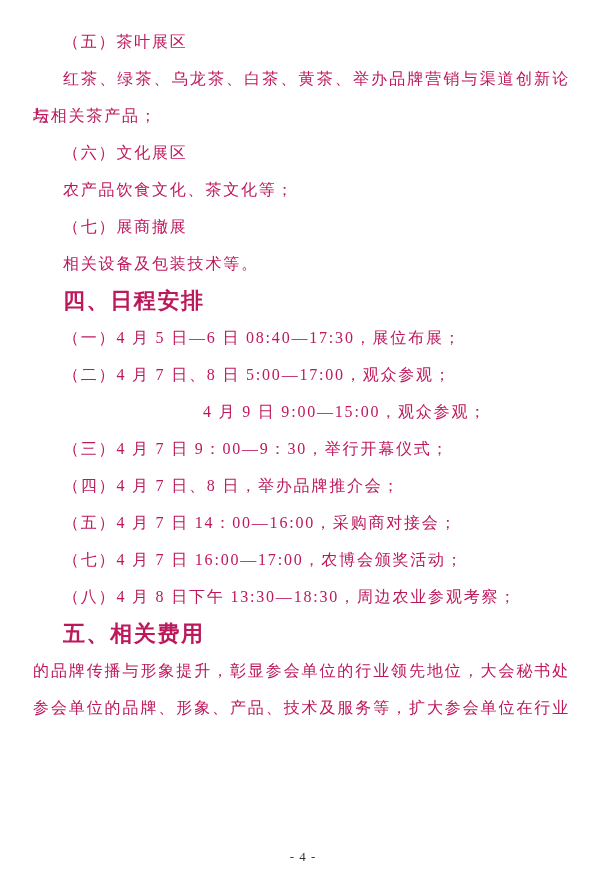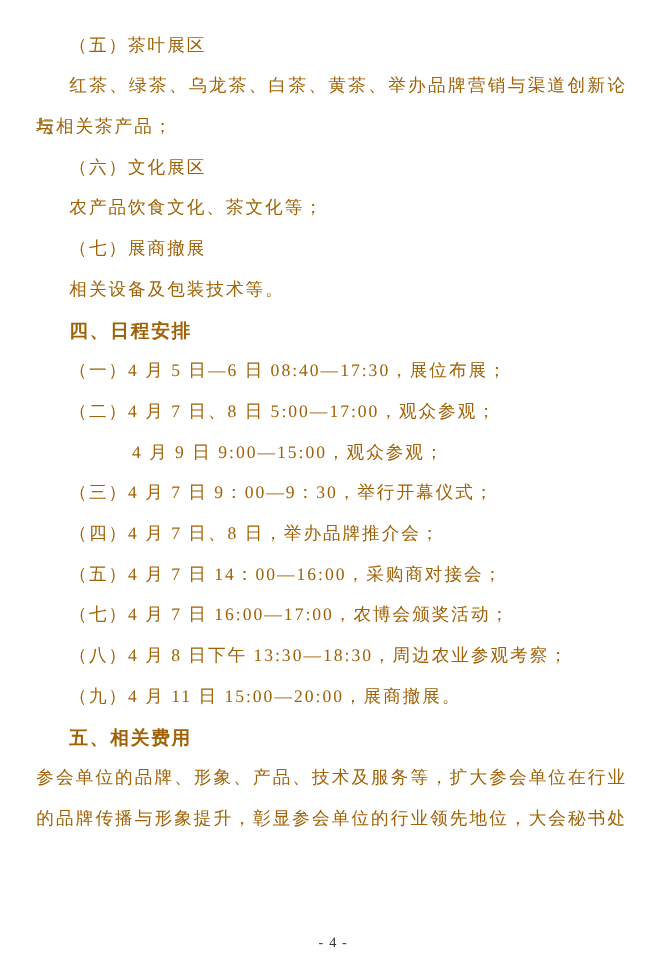--- a/index.html
+++ b/index.html
@@ -21,32 +21,33 @@
     top: 23px;
     width: 537px;
   }
   .line {
     margin: 0;
     height: 37px;
     line-height: 37px;
     font-size: 16px;
     letter-spacing: 1.8px;
     white-space: nowrap;
-    color: #a16207;
+    color: #be185d;
   }
   .line.indent {
     text-indent: 30px;
   }
   .line.cont {
     text-indent: 87px;
+    text-align: center;
   }
   .line.heading {
     font-family: "Liberation Sans", "DejaVu Sans", sans-serif;
     font-weight: bold;
-    font-size: 17px;
+    font-size: 22px;
     letter-spacing: 1.6px;
     text-indent: 30px;
   }
   .line.justify-full {
     white-space: normal;
     text-align: justify;
     text-align-last: justify;
   }
   .page-footer {
     position: absolute;
@@ -72,19 +73,18 @@
   <p class="line indent">相关设备及包装技术等。</p>
   <p class="line heading">四、日程安排</p>
   <p class="line indent">（一）4 月 5 日—6 日 08:40—17:30，展位布展；</p>
   <p class="line indent">（二）4 月 7 日、8 日 5:00—17:00，观众参观；</p>
   <p class="line cont">4 月 9 日 9:00—15:00，观众参观；</p>
   <p class="line indent">（三）4 月 7 日 9：00—9：30，举行开幕仪式；</p>
   <p class="line indent">（四）4 月 7 日、8 日，举办品牌推介会；</p>
   <p class="line indent">（五）4 月 7 日 14：00—16:00，采购商对接会；</p>
   <p class="line indent">（七）4 月 7 日 16:00—17:00，农博会颁奖活动；</p>
   <p class="line indent">（八）4 月 8 日下午 13:30—18:30，周边农业参观考察；</p>
-  <p class="line indent">（九）4 月 11 日 15:00—20:00，展商撤展。</p>
   <p class="line heading">五、相关费用</p>
+  <p class="line justify-full">的品牌传播与形象提升，彰显参会单位的行业领先地位，大会秘书处</p>
   <p class="line justify-full">参会单位的品牌、形象、产品、技术及服务等，扩大参会单位在行业</p>
-  <p class="line justify-full">的品牌传播与形象提升，彰显参会单位的行业领先地位，大会秘书处</p>
 </div>
 
 <div class="page-footer">- 4 -</div>
 
 </body></html>

